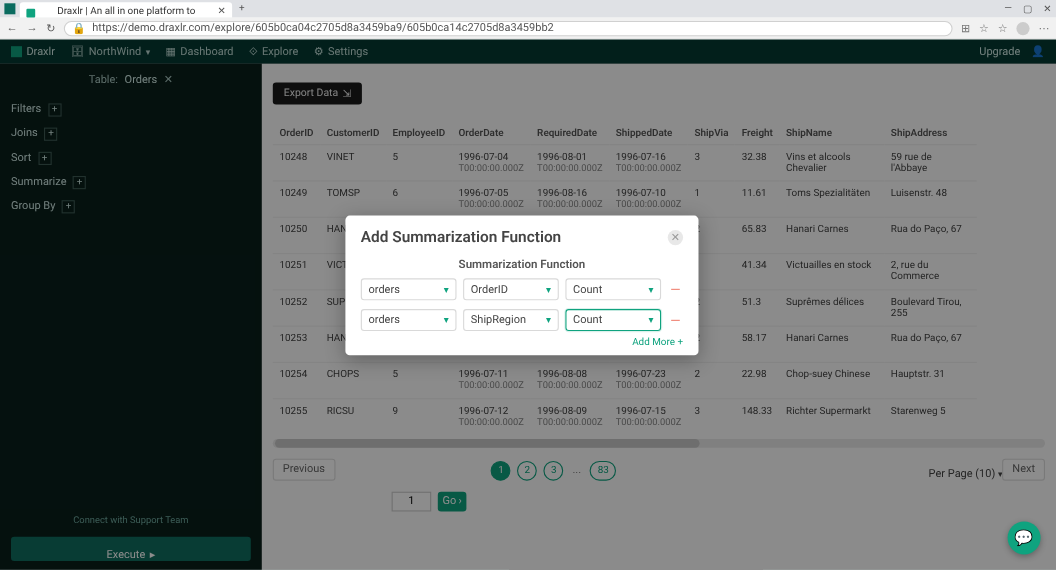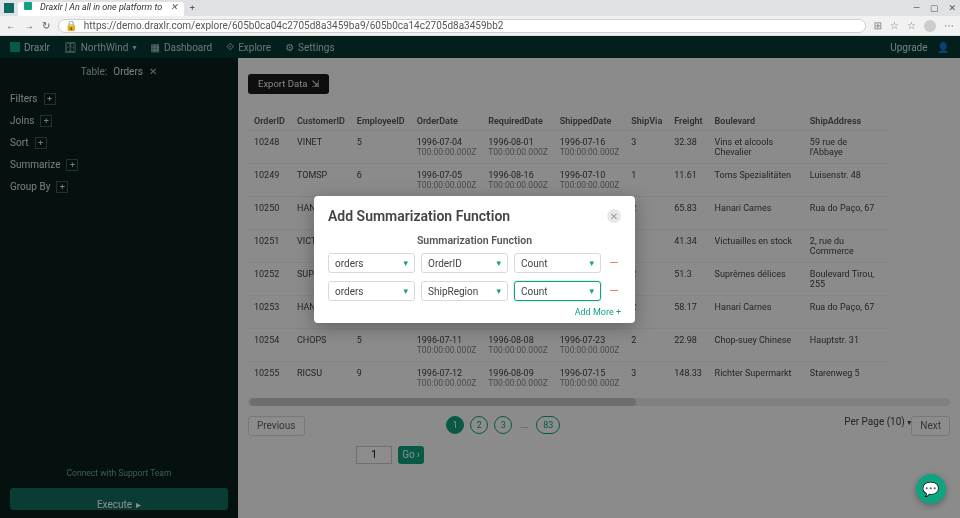--- a/index.html
+++ b/index.html
@@ -1,21 +1,21 @@
 <!DOCTYPE html>
 <html><head>
 <meta charset="utf-8">
 <style>
   * { box-sizing: border-box; margin: 0; padding: 0; font-family: -apple-system, BlinkMacSystemFont, "Segoe UI", Roboto, Arial, sans-serif; }
   html, body { width: 960px; height: 518px; overflow: hidden; background: #fff; }
 
   
   .titlebar { height: 16px; background: #dfe1e5; display: flex; align-items: center; padding: 0 4px; font-size: 9px; color:#333;}
   .titlebar .app-icon { width: 10px; height: 10px; background:#0b6b5f; margin-right:4px;}
-  .titlebar .tab { background:#fff; height:14px; display:inline-flex; align-items:flex-start; padding:0 6px; border-radius:3px 3px 0 0; margin-top:2px; gap:8px;font-style:italic;}
+  .titlebar .tab { background:#fff; height:14px; display:inline-flex; align-items:flex-end; padding:0 6px; border-radius:3px 3px 0 0; margin-top:2px; gap:20px;}
   .titlebar .tab .favicon { width:8px;height:8px;background:#0fa37f;border-radius:1px;}
   .titlebar .tab .close { color:#555; cursor:pointer;}
   .titlebar .newtab { margin-left:6px; color:#555; cursor:pointer;}
   .titlebar .win-controls { margin-left:auto; display:flex; gap:10px; color:#555;}
 
   .addrbar { height: 20px; background:#f1f1f1; display:flex; align-items:center; padding:0 6px; gap:8px; font-size:10px; color:#555; border-bottom:1px solid #ddd;}
   .addrbar .nav-ico { cursor:pointer;}
   .addrbar .url-box { flex:1; background:#fff; border:1px solid #d0d0d0; border-radius:10px; height:14px; display:flex; align-items:center; padding:0 6px; gap:6px;}
   .addrbar .url-box .secure { color:#777;}
   .addrbar .right-icons { display:flex; gap:8px; color:#777; align-items:center;}
@@ -49,21 +49,21 @@
   .export-btn { background:#1a1a1a; color:#eee; border:none; font-size:9.5px; height:20px; padding:0 10px; border-radius:3px; display:inline-flex; align-items:center; gap:4px; cursor:pointer;}
 
   table.data { width:640px; border-collapse:collapse; font-size:9px; color:#444; margin-top:18px;}
   table.data th { text-align:left; font-weight:600; color:#555; padding:4px 6px;}
   table.data td { padding:6px 6px; vertical-align:top; border-top:1px solid #f0f0f0;}
   table.data td .sub { color:#888; font-size:8.5px;}
   .table-scroll { position:relative; }
   .hscroll { height:8px; background:#e9e9e9; border-radius:4px; margin-top:4px; position:relative;}
   .hscroll .thumb { position:absolute; left:2px; width:55%; height:100%; background:#c9c9c9; border-radius:4px;}
 
-  .pager-row { display:flex; align-items:flex-start; margin-top:10px; font-size:10px; color:#555;}
+  .pager-row { display:flex; align-items:flex-end; margin-top:10px; font-size:10px; color:#555;}
   .goto { display:flex; align-items:center; gap:6px;}
   .goto input { width:36px; height:18px; border:1px solid #ccc; text-align:center; font-size:10px;}
   .goto .go-btn { background:#0fa37f; color:#fff; border:none; width:26px; height:18px; border-radius:3px; font-size:10px; display:inline-flex; align-items:center; justify-content:center; gap:2px;}
   .pages { display:flex; gap:6px; margin:0 auto; align-items:center;}
   .pages .pg { width:18px; height:18px; display:flex; align-items:center; justify-content:center; border:1px solid #0fa37f; border-radius:50%; color:#0fa37f; background:#fff; cursor:pointer; font-size:9px;}
   .pages .pg.active { background:#0fa37f; color:#fff;}
   .pages .dots { color:#888; padding:0 2px;}
   .pages .last { border-radius:9px; width:auto; padding:0 6px;}
   .pager-row .nav-btn { border:1px solid #ddd; background:#fff; border-radius:3px; padding:0 8px; height:20px; font-size:10px; color:#666;}
   .pager-row .perpage { margin-left:auto; color:#444;}
@@ -201,21 +201,21 @@
           <thead>
                 <tr id="thead-row">
                   <th>OrderID</th>
                   <th>CustomerID</th>
                   <th>EmployeeID</th>
                   <th>OrderDate</th>
                   <th>RequiredDate</th>
                   <th>ShippedDate</th>
                   <th>ShipVia</th>
                   <th>Freight</th>
-                  <th>Boulevard</th>
+                  <th>ShipName</th>
                   <th>ShipAddress</th>
                 </tr>
               </thead>
           <tbody id="tbody">
                 <tr>
                   <td>10248</td>
                   <td>VINET</td>
                   <td>5</td>
                   <td>
                     <div>1996-07-04</div>

